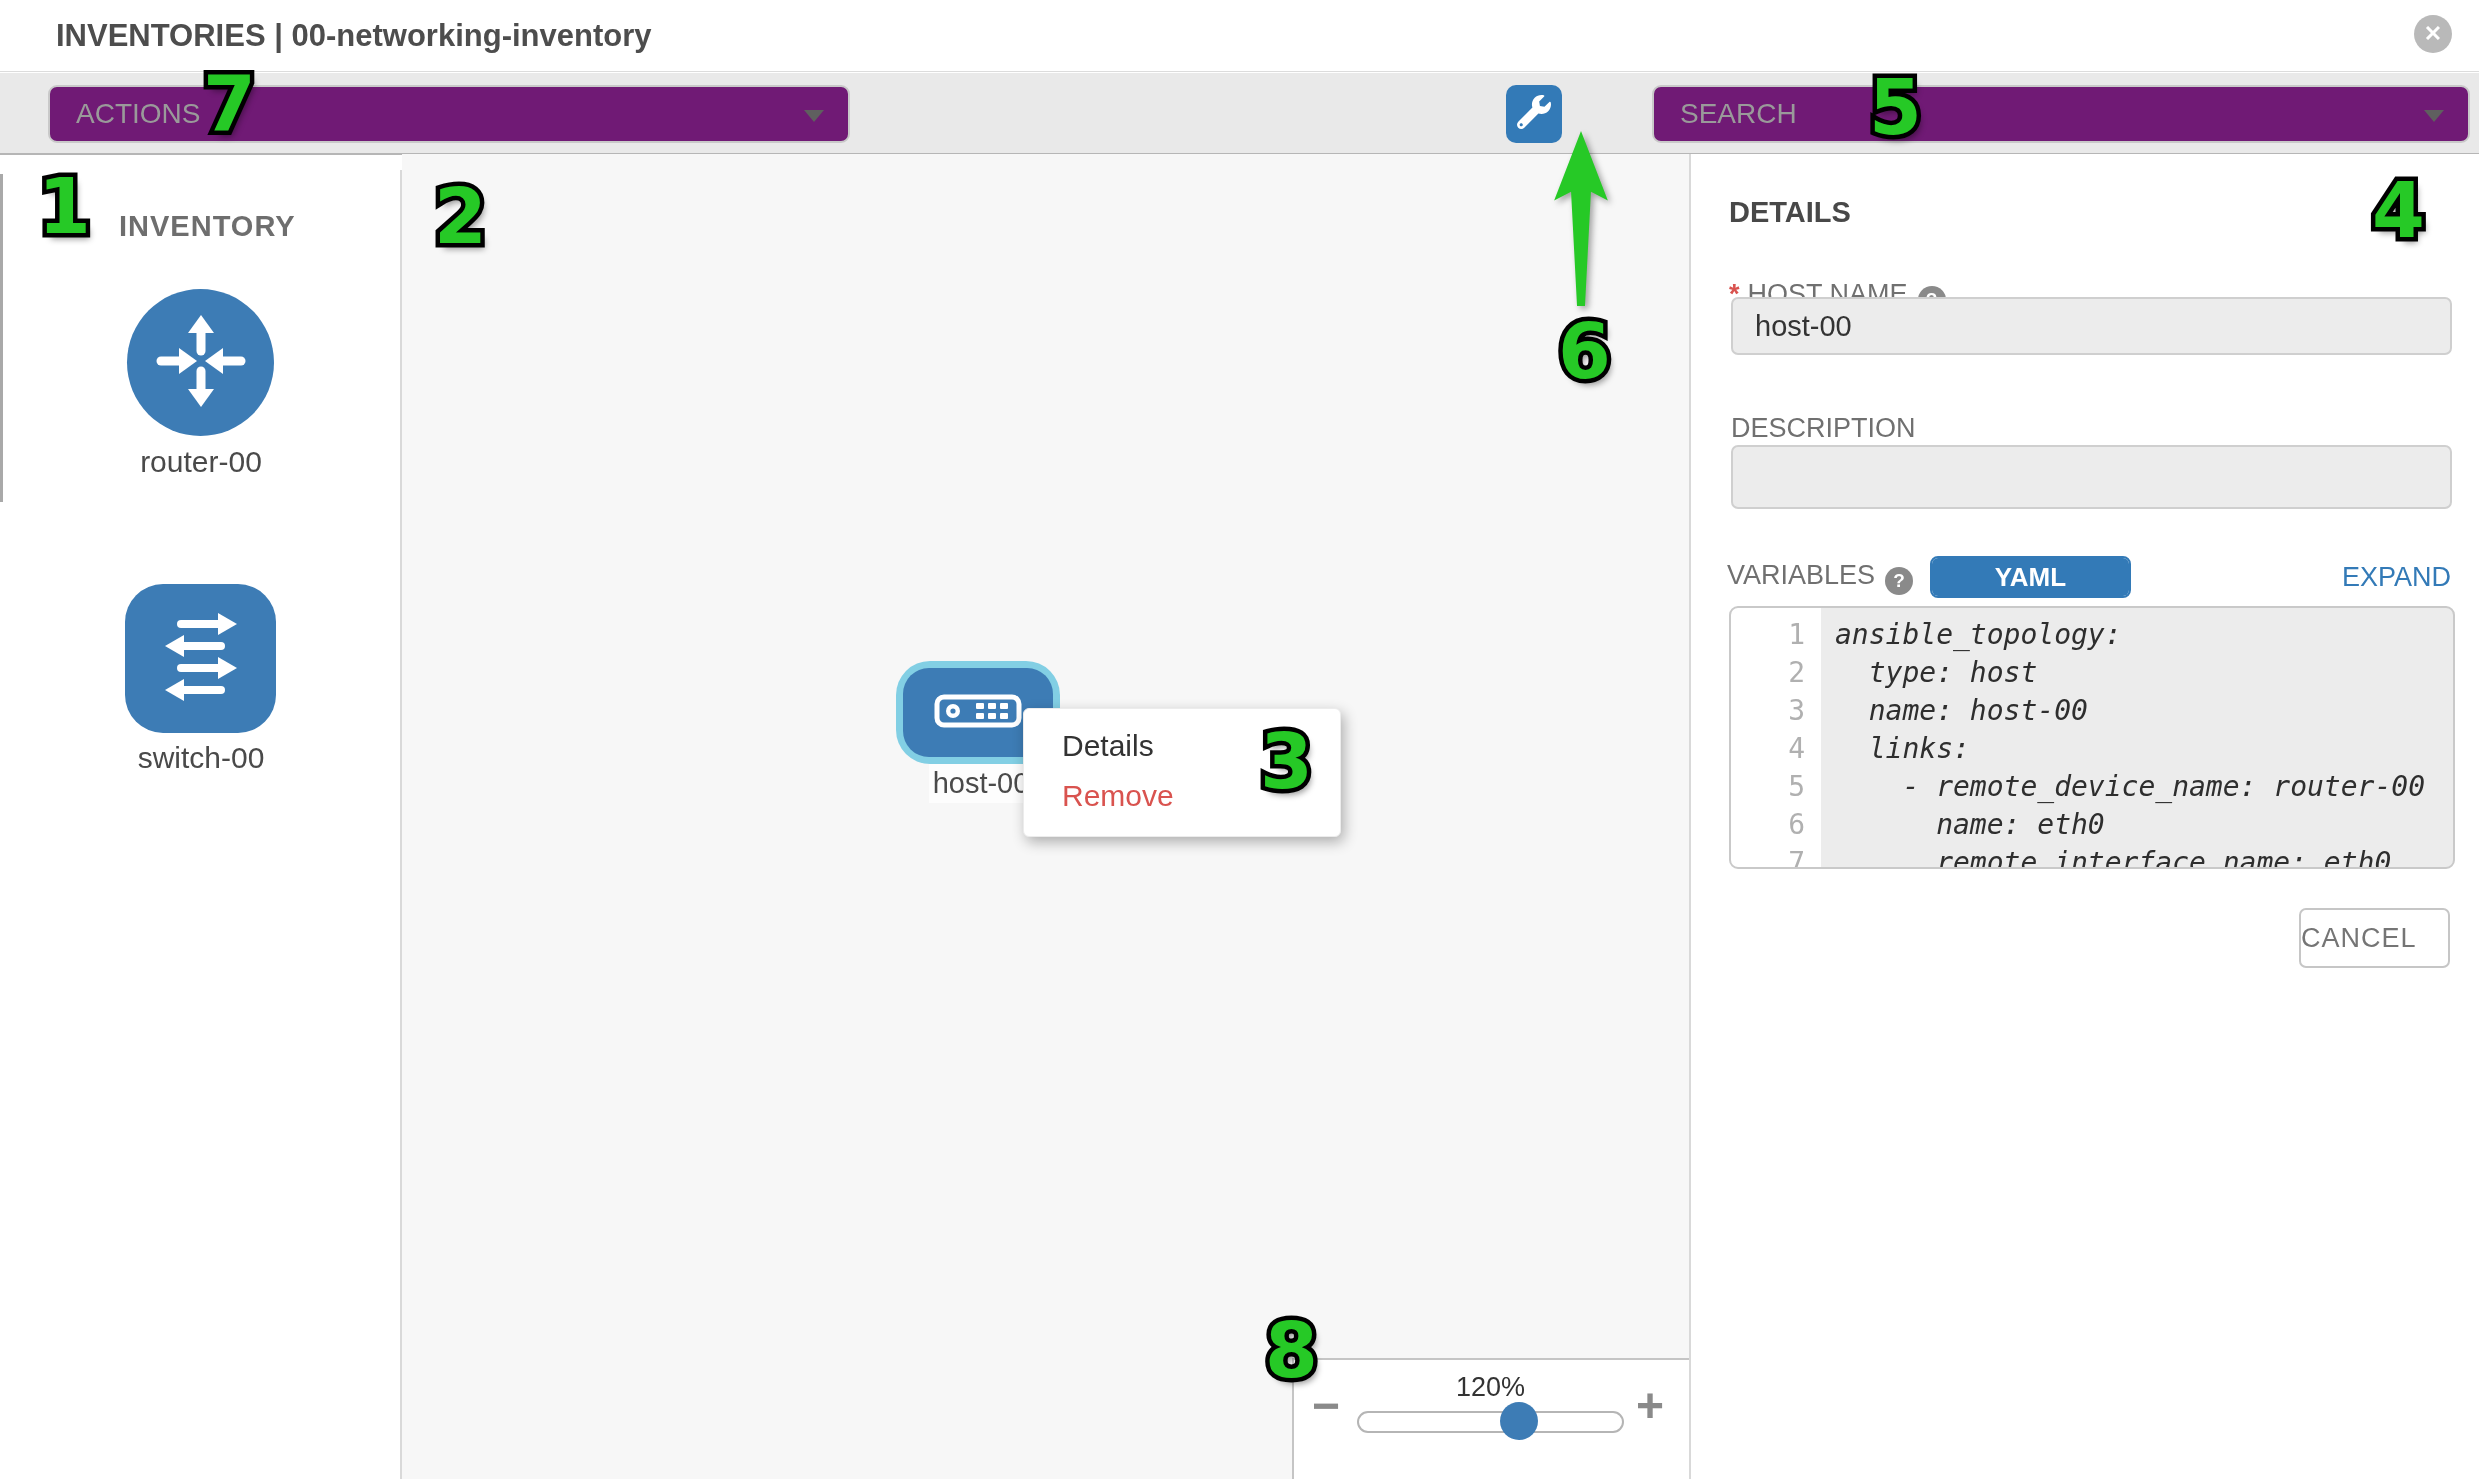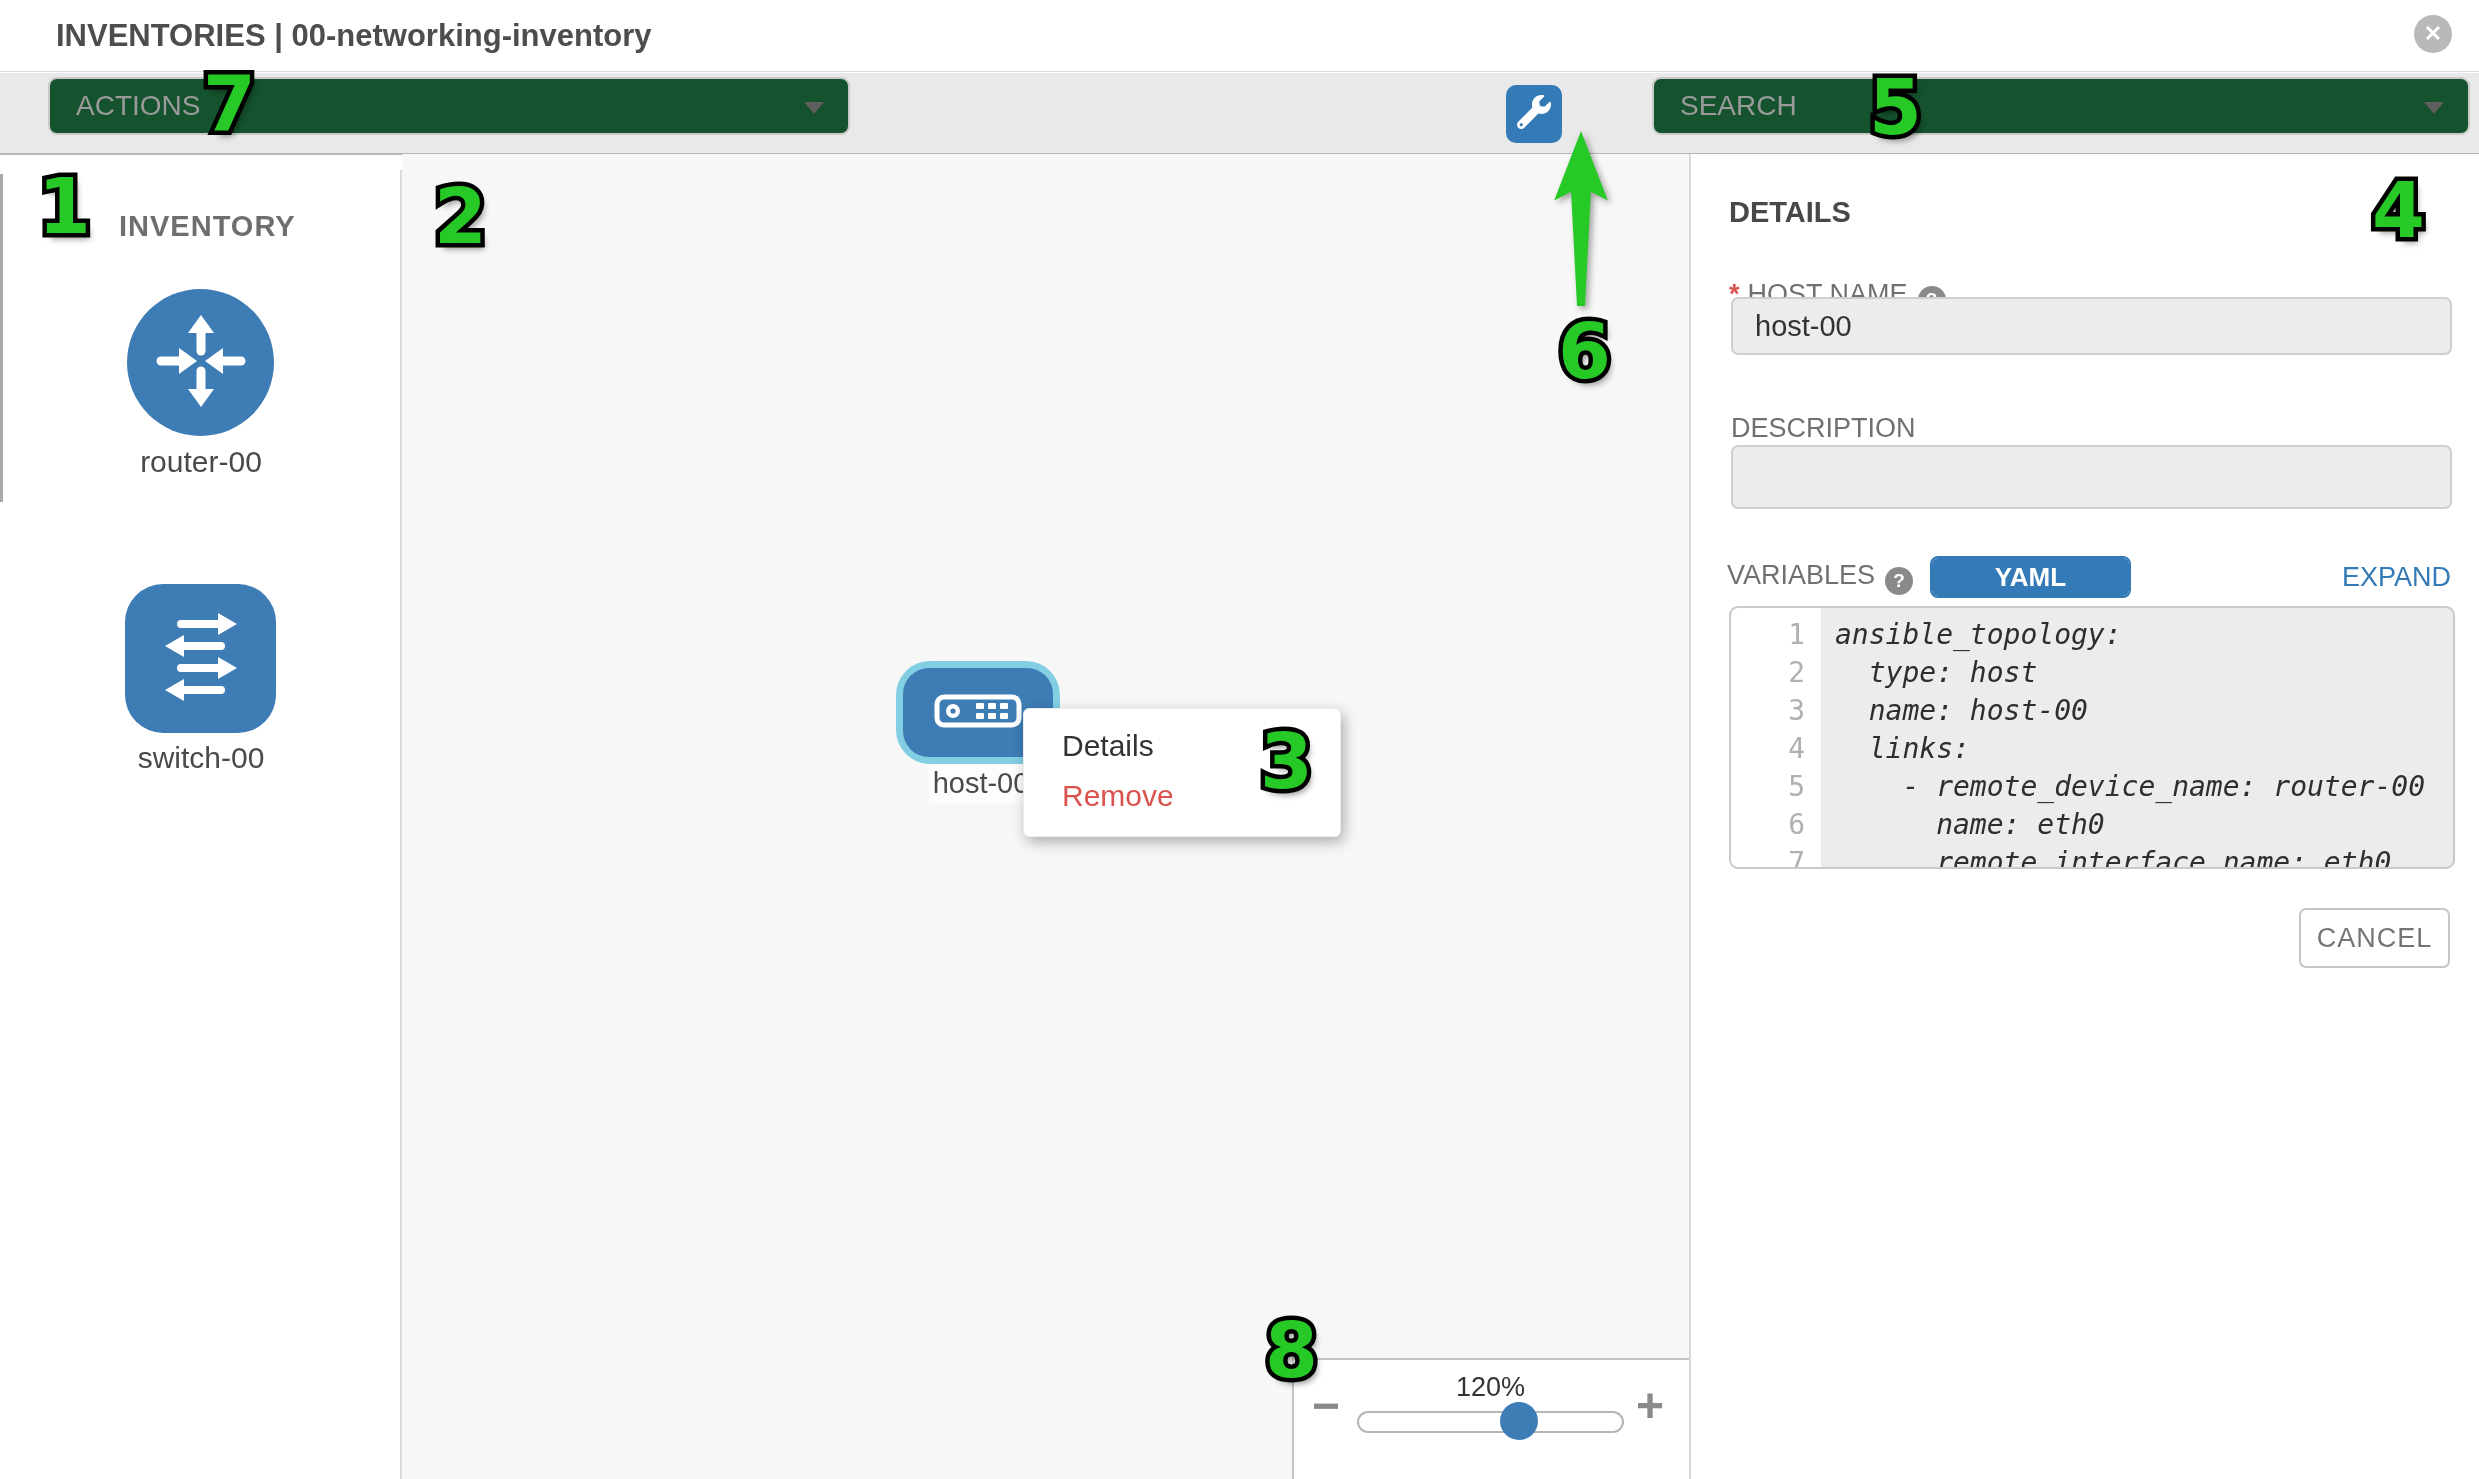--- a/index.html
+++ b/index.html
@@ -9,21 +9,21 @@
     background:#ffffff; font-family:"Liberation Sans", sans-serif;
   }
 
   
   .header { position:absolute; left:0; top:0; width:2480px; height:72px; background:#fff; border-bottom:1px solid #dcdcdc; }
   .app-title { position:absolute; left:56px; top:0; line-height:72px; font-size:31px; font-weight:bold; color:#4d4d4d; }
   .close-btn { position:absolute; right:28px; top:15px; width:38px; height:38px; border-radius:50%; background:#b9b9b9; color:#fff; text-align:center; line-height:38px; font-size:22px; font-weight:bold; cursor:pointer; }
 
   
   .toolbar { position:absolute; left:0; top:73px; width:2480px; height:82px; background:#e9e9e9; border-bottom:2px solid #b6b6b6; }
-  .select-box { position:absolute; top:4px; height:58px; background:#14532d; border:2px solid #c9c9c9; border-radius:9px; color:#9a9a9a; font-size:28px; line-height:54px; padding-left:26px; cursor:pointer; }
+  .select-box { position:absolute; top:12px; height:58px; background:#701a75; border:2px solid #c9c9c9; border-radius:9px; color:#9a9a9a; font-size:28px; line-height:54px; padding-left:26px; cursor:pointer; }
   .caret { position:absolute; right:24px; top:23px; width:0; height:0; border-left:10px solid transparent; border-right:10px solid transparent; border-top:12px solid #5f5f5f; }
   #actions-select { left:48px; width:802px; }
   #search-select { left:1652px; width:818px; }
   .wrench-btn { position:absolute; left:1506px; top:12px; width:56px; height:58px; background:#337ab7; border-radius:10px; cursor:pointer; display:flex; align-items:center; justify-content:center; }
   .key-btn { position:absolute; left:1580px; top:94px; width:42px; height:40px; cursor:pointer; }
 
   
   .sidebar { position:absolute; left:0; top:154px; width:402px; height:1325px; background:#fff; border-right:2px solid #d9d9d9;margin-top:16px; }
   .sidebar-scrollline { position:absolute; left:0; top:4px; width:3px; height:328px; background:#a9a9a9; }
   .sidebar-title { position:absolute; left:119px; top:40px; font-size:29px; font-weight:bold; color:#6e6e6e; letter-spacing:1px; }
@@ -72,21 +72,21 @@
   .format-tab { flex:1; text-align:center; font-size:26px; font-weight:bold; line-height:38px; cursor:pointer; }
   .format-tab.active { background:#337ab7; color:#fff; }
   .format-tab.inactive { background:#fff; color:#337ab7; }
   .expand-link { position:absolute; right:2px; top:6px; font-size:27px; color:#337ab7; cursor:pointer; }
 
   .code-editor { position:absolute; left:38px; top:452px; width:726px; height:263px; border:2px solid #c9c9c9; border-radius:9px; overflow:hidden; font-family:"DejaVu Sans Mono", monospace; font-size:28px; background:linear-gradient(to right, #ffffff 90px, #ececec 90px); padding-top:8px; cursor:text; }
   .code-line { display:flex; height:38px; line-height:38px; }
   .ln { width:90px; text-align:right; padding-right:16px; color:#b0b0b0; flex:none; }
   .lc { padding-left:14px; color:#2e2e2e; white-space:pre;font-style:italic; }
 
-  .cancel-btn { position:absolute; right:30px; top:754px; width:151px; height:60px; background:#fff; border:2px solid #c6c6c6; border-radius:7px; font-size:27px; color:#757575; text-align:center; line-height:56px; letter-spacing:1px; cursor:pointer; }
+  .cancel-btn { position:absolute; right:30px; top:754px; width:151px; height:60px; background:#fff; border:2px solid #c6c6c6; border-radius:7px; font-size:27px; color:#757575; text-align:left; line-height:56px; letter-spacing:1px; cursor:pointer; }
 
   
   .ann { position:absolute; z-index:20; font-family:"DejaVu Sans", sans-serif; font-size:76px; font-weight:900; line-height:1; color:#26c926; -webkit-text-stroke:9px #000; paint-order:stroke fill; text-shadow:4px 6px 6px rgba(0,0,0,0.4); pointer-events:none; }
   .ann-arrow { position:absolute; left:1552px; top:131px; z-index:19; pointer-events:none; filter:drop-shadow(3px 3px 3px rgba(0,0,0,0.35)); }
 </style>
 </head>
 <body>
 
 <div class="header">
   <div class="app-title">INVENTORIES | 00-networking-inventory</div>

